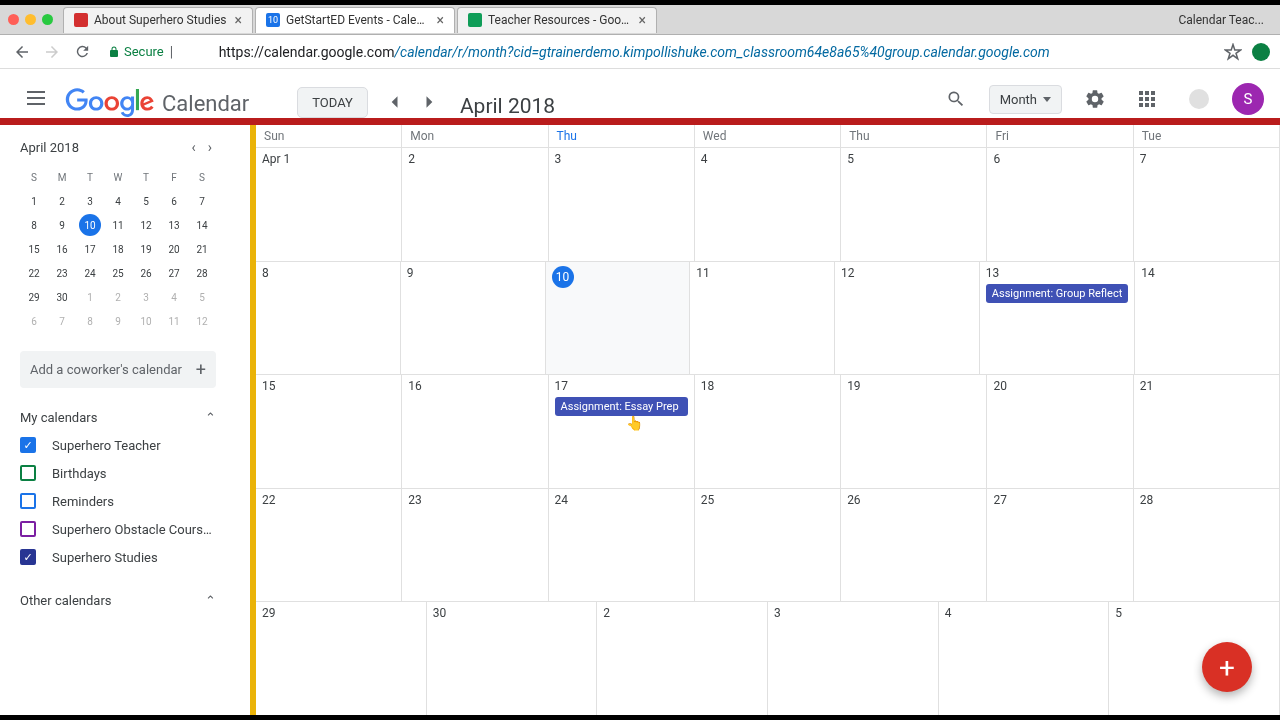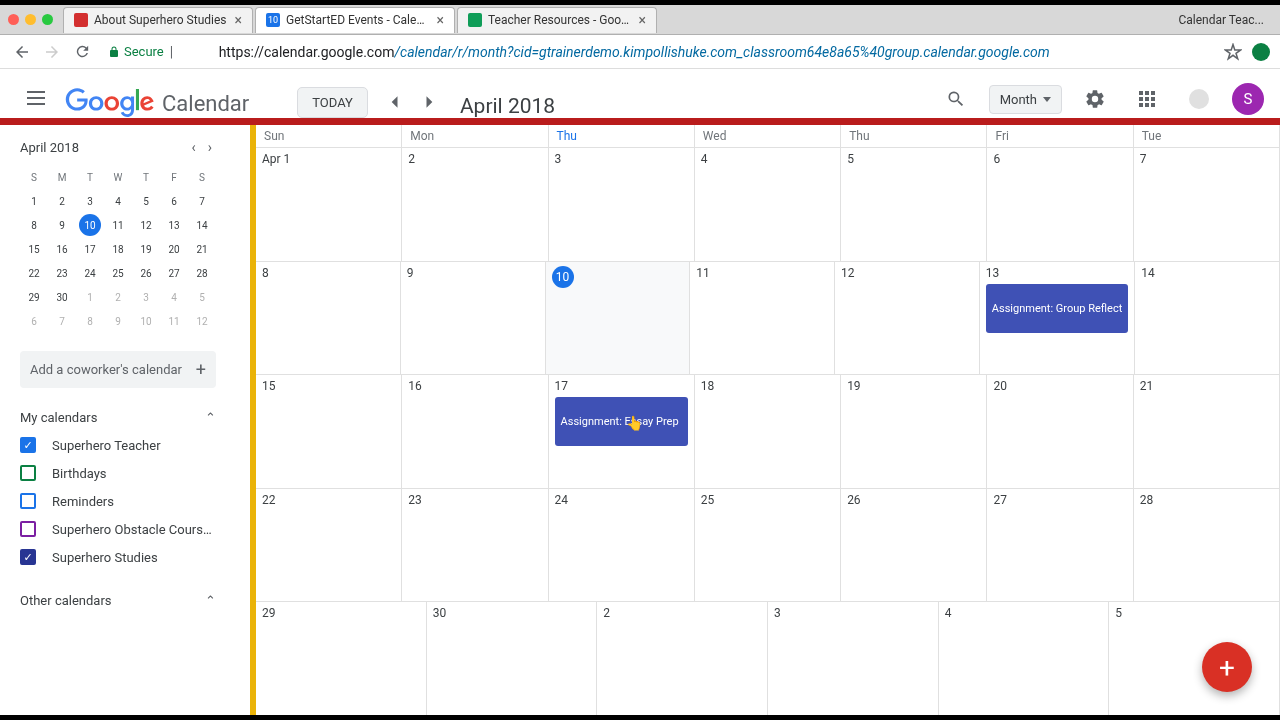--- a/index.html
+++ b/index.html
@@ -80,21 +80,21 @@
 .calendar-grid { flex: 1; display: flex; flex-direction: column; border-left: 6px solid #eab308; margin-left: 18px; }
 .day-headers { display: flex; height: 22px; }
 .day-header { flex: 1; padding: 4px 8px 0; font-size: 12px; color: #70757a; border-right: 1px solid #e0e0e0; }
 .day-header.today { color: #1a73e8; }
 .weeks { flex: 1; display: flex; flex-direction: column; }
 .week { flex: 1; display: flex; border-top: 1px solid #e0e0e0; }
 .day-cell { flex: 1; border-right: 1px solid #e0e0e0; padding: 4px 6px; position: relative; cursor: pointer; }
 .day-num { font-size: 12px; color: #3c4043; }
 .day-num.today { background: #1a73e8; color: #fff; width: 22px; height: 22px; border-radius: 50%; display: flex; align-items: center; justify-content: center; }
 .day-cell.today-col { background: #f8f9fa; }
-.event { background: #3f51b5; color: #fff; font-size: 11px; padding: 18px 6px; border-radius: 3px; margin-top: 4px; white-space: nowrap; overflow: hidden; text-overflow: ellipsis; cursor: pointer; }
+.event { background: #3f51b5; color: #fff; font-size: 11px; padding: 3px 6px; border-radius: 3px; margin-top: 4px; white-space: nowrap; overflow: hidden; text-overflow: ellipsis; cursor: pointer; }
 
 
 .fab { position: absolute; bottom: 28px; right: 28px; width: 50px; height: 50px; border-radius: 50%; background: #d93025; color: #fff; display: flex; align-items: center; justify-content: center; font-size: 28px; cursor: pointer; box-shadow: 0 4px 10px rgba(0,0,0,.3); }
 
 .cursor-pointer { position: absolute; left: 626px; top: 415px; font-size: 14px; pointer-events: none; }
 
 svg { display: block; }
 </style>
 </head>
 <body>

